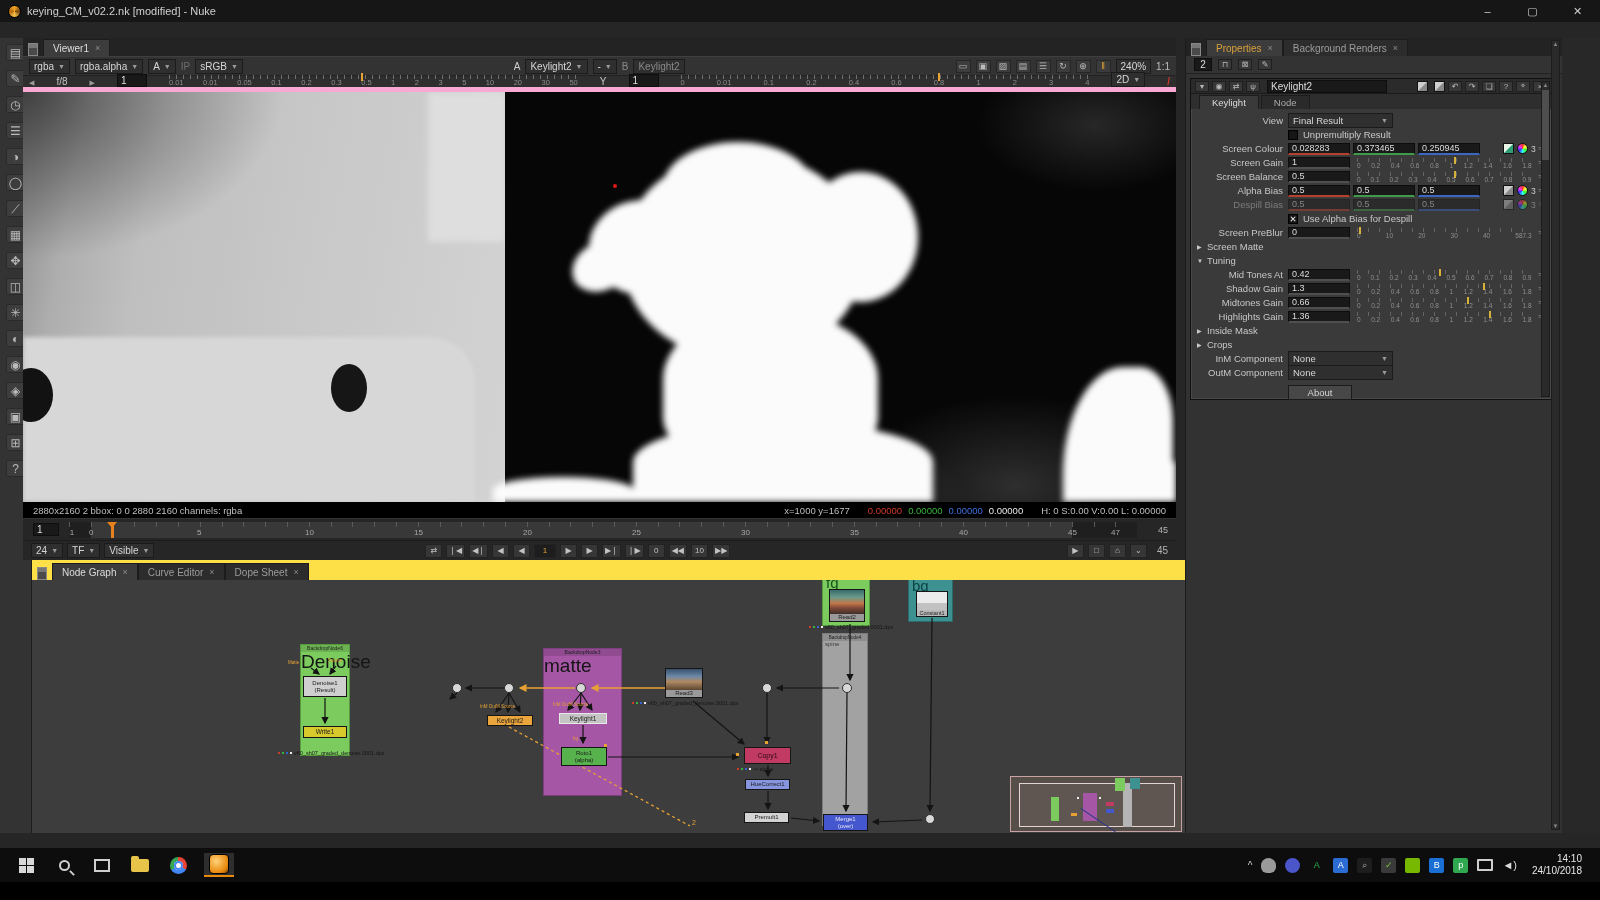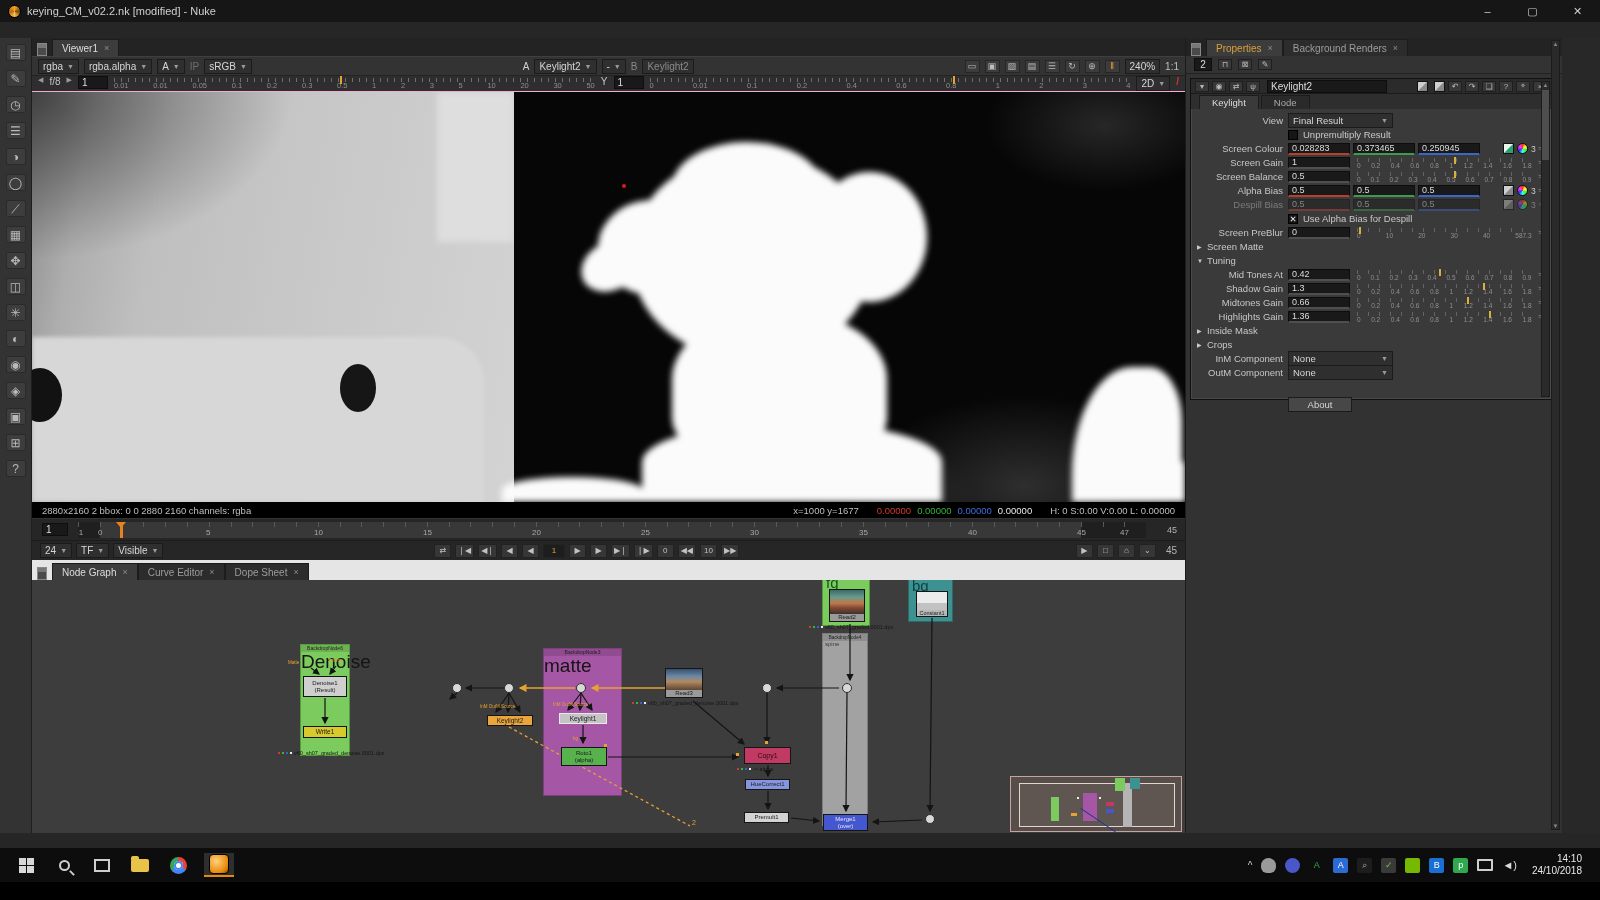--- a/index.html
+++ b/index.html
@@ -19,25 +19,25 @@
 .tbicon{width:20px;height:17px;display:flex;align-items:center;justify-content:center;color:#b9b9b9;font-size:12px;background:#3d3d3d;border-radius:2px;border:1px solid #2a2a2a}
 
 .dd{background:#2f2f2f;border:1px solid #1b1b1b;height:15px;display:inline-flex;align-items:center;gap:4px;padding:0 4px;color:#d6d6d6}
 .caret{font-size:7px;color:#9a9a9a}
 .field{background:#191919;border:1px solid #0e0e0e;color:#dedede;height:13px;display:inline-flex;align-items:center;padding:0 3px}
 .tab{height:17px;display:inline-flex;align-items:center;gap:6px;padding:0 9px;background:#2c2c2c;color:#9c9c9c;border:1px solid #1c1c1c;border-bottom:none}
 .tab.active{background:#3c3c3c;color:#ddd}
 .tclose{color:#8b8b8b;font-size:9px}
 .pane-icon{width:10px;height:13px;background:linear-gradient(180deg,#777 0 40%,#4a4a4a 40%);border:1px solid #888;margin:0 5px}
 
-#viewer{left:32px;top:38px;width:1153px;height:522px;background:#2a2a2a}
+#viewer{left:23px;top:38px;width:1153px;height:522px;background:#2a2a2a}
 #vtabs{height:18px;display:flex;align-items:flex-end;background:#232323}
 #vtools{height:20px;display:flex;align-items:center;gap:5px;background:#333;border-top:1px solid #3f3f3f;border-bottom:1px solid #222;padding:0 6px}
 .vicon{width:15px;height:13px;display:flex;align-items:center;justify-content:center;background:#3c3c3c;border:1px solid #262626;color:#bbb;font-size:9px}
-#vgain{height:16px;display:flex;align-items:flex-start;gap:6px;background:#2e2e2e;padding:0 6px;border-bottom:1px solid #f9a8d4}
+#vgain{height:16px;display:flex;align-items:flex-end;gap:22px;background:#2e2e2e;padding:0 6px;border-bottom:5px solid #f9a8d4}
 .ticksline{height:4px;background:repeating-linear-gradient(90deg,#6f6f6f 0 1px,transparent 1px 7px)}
 .ticks{display:flex;justify-content:space-between;font-size:7.5px;color:#8d8d8d;line-height:1}
 .ruler{flex:1;position:relative;height:14px;padding-top:2px}
 .gmark{position:absolute;top:0;width:2px;height:8px;background:#e8a133}
 #vimage{position:relative;width:1153px;height:410px;background:#050505;overflow:hidden}
 .blob{position:absolute;background:#fbfbfb}
 #vinfo{height:16px;background:#000;color:#bfbfbf;display:flex;align-items:center;font-size:9.5px;padding:0 10px;gap:18px}
 
 #vtl{position:relative;height:22px;background:#262626;border-top:1px solid #333}
 #tlruler{position:absolute;left:46px;top:3px;width:1068px;height:16px;background:#1f1f1f;overflow:hidden}
@@ -45,21 +45,21 @@
 #tlticks{position:absolute;left:0;top:0;width:100%;height:5px;background:repeating-linear-gradient(90deg,#5a5a5a 0 1px,transparent 1px 21.8px)}
 .tlnum{position:absolute;top:6px;font-size:8px;color:#a8a8a8}
 #playhead{position:absolute;left:42px;top:0;width:3px;height:16px;background:#e8821e}
 #playhead:before{content:"";position:absolute;left:-4px;top:0;border:5px solid transparent;border-top:6px solid #e8821e}
 
 #vtrans{height:20px;display:flex;align-items:center;background:#262626;padding:0 8px;gap:4px;border-top:1px solid #1c1c1c}
 .tbtn{min-width:17px;height:14px;display:inline-flex;align-items:center;justify-content:center;background:#363636;border:1px solid #222;color:#c2c2c2;font-size:8px;padding:0 2px}
 .tbtn.cur{color:#e8a133;background:#1d1d1d;min-width:22px}
 
 #ngraph{left:32px;top:560px;width:1153px;height:273px;background:#2a2a2a}
-#ngtabs{height:20px;display:flex;align-items:flex-end;background:#e5e5e5}
+#ngtabs{height:20px;display:flex;align-items:flex-end;background:#fde047}
 #ncanvas{position:relative;width:1153px;height:253px;background:#3d3d3d;overflow:hidden}
 .backdrop{position:absolute}
 .bdheader{font-size:5px;text-align:center;color:#1d1d1d;background:rgba(0,0,0,.12);height:7px;line-height:7px;overflow:hidden}
 .bdtitle{color:#141414;line-height:1;white-space:nowrap}
 .node{position:absolute;border:1px solid #151515;display:flex;flex-direction:column;align-items:center;justify-content:center;text-align:center;color:#1b1b1b;line-height:1.1;font-size:6.5px}
 .ncap{position:absolute;font-size:5.5px;color:#161616;white-space:nowrap;display:flex;align-items:center;gap:1px}
 .fanlab{position:absolute;font-size:4.5px;color:#e8a133;white-space:nowrap}
 .dot{position:absolute;width:10px;height:10px;border-radius:50%;background:#d8d8d8;border:1px solid #2e2e2e}
 .chd{width:2px;height:2px;display:inline-block;margin-right:1px}
 .c-r{background:#d03a2a}.c-g{background:#35b53a}.c-b{background:#3563d6}.c-w{background:#ececec}
@@ -799,21 +799,21 @@
               <span class="caret">▼</span>
             </span>
         </div>
         <div class="prow">
           <span class="plabel">OutM Component</span>
           <span class="dd" style="width:105px;justify-content:space-between">
               <span>None</span>
               <span class="caret">▼</span>
             </span>
         </div>
-        <div class="prow" style="height:18px;margin-top:16px">
+        <div class="prow" style="height:18px;margin-top:4px">
           <span style="width:97px"></span>
           <span class="dd" style="width:64px;height:15px;justify-content:center;background:#474747">About</span>
         </div>
       </div>
       <div class="vscroll" style="top:2px;height:316px">
         <span>▲</span>
         <div style="width:7px;height:70px;background:#4e4e4e;margin-top:2px"></div>
       </div>
     </div>
     <div class="vscroll" style="top:2px;height:790px;right:2px">

